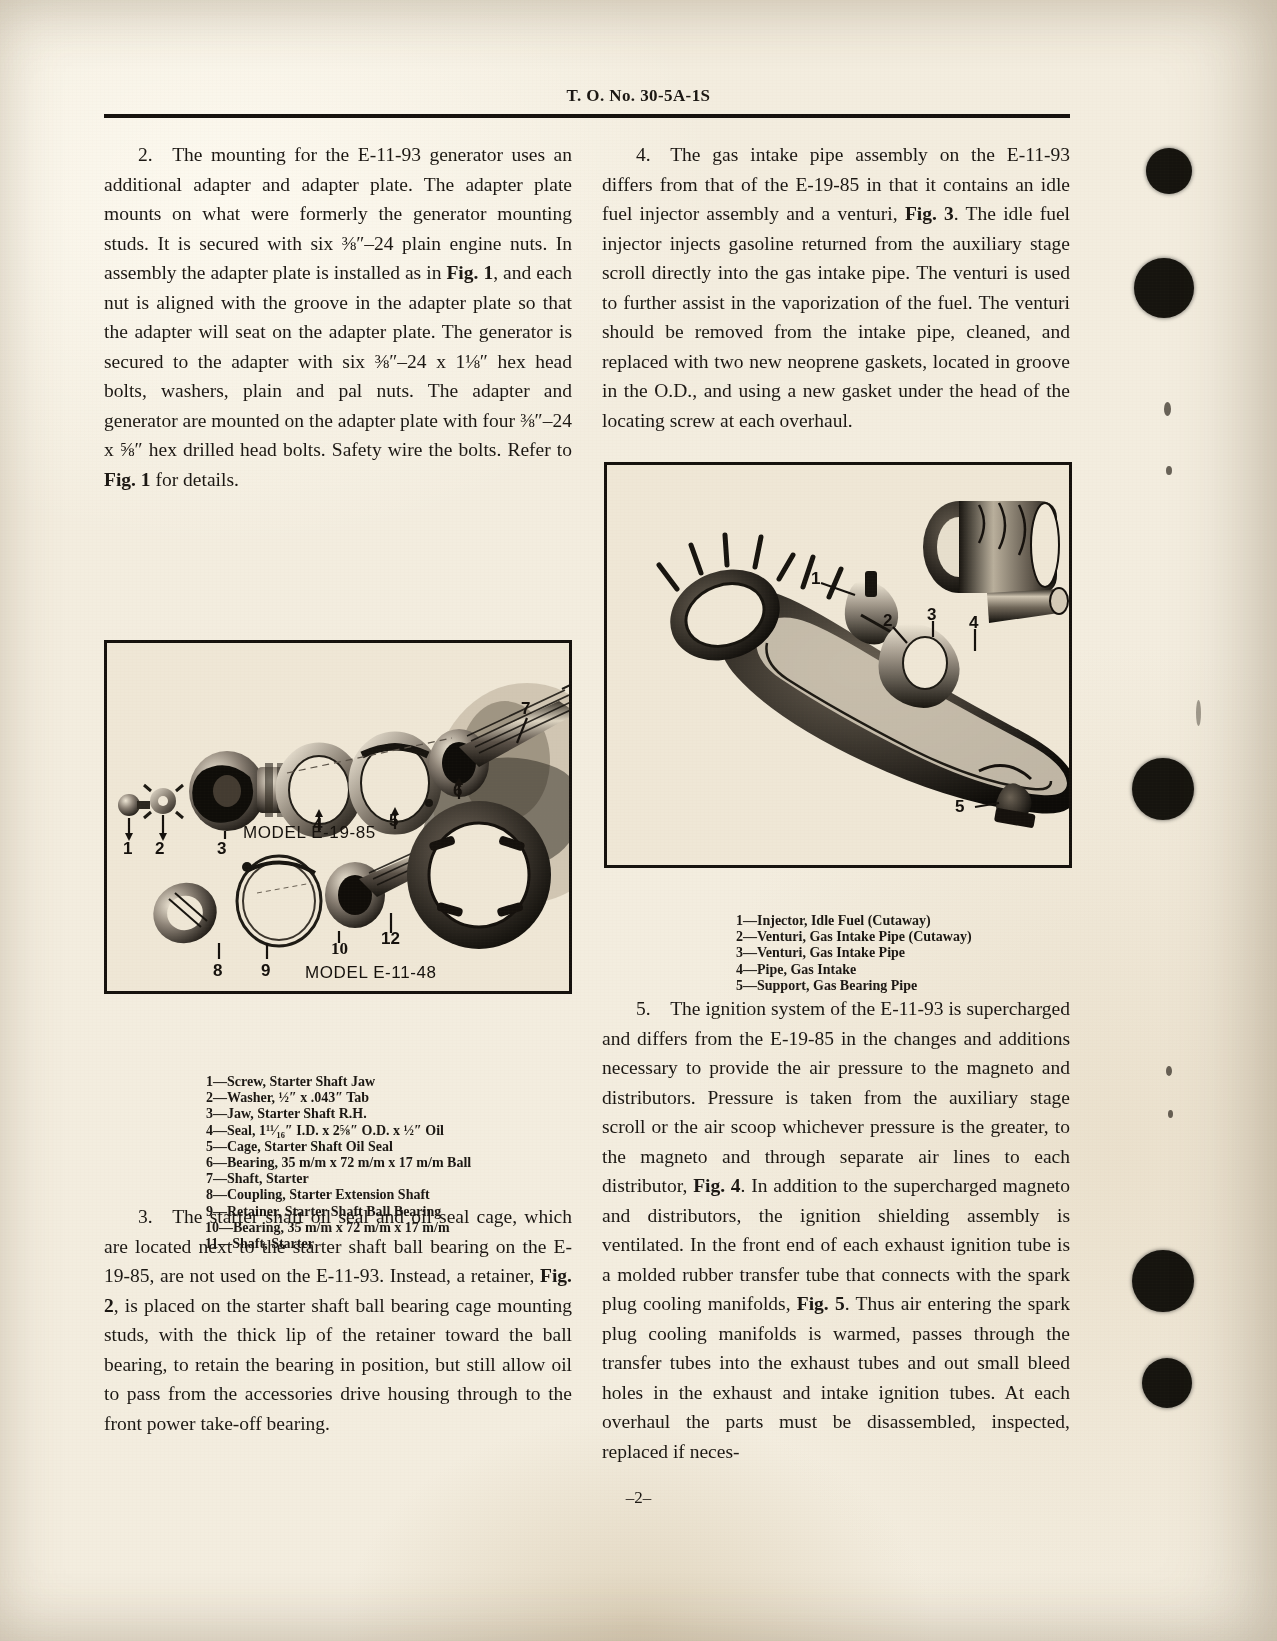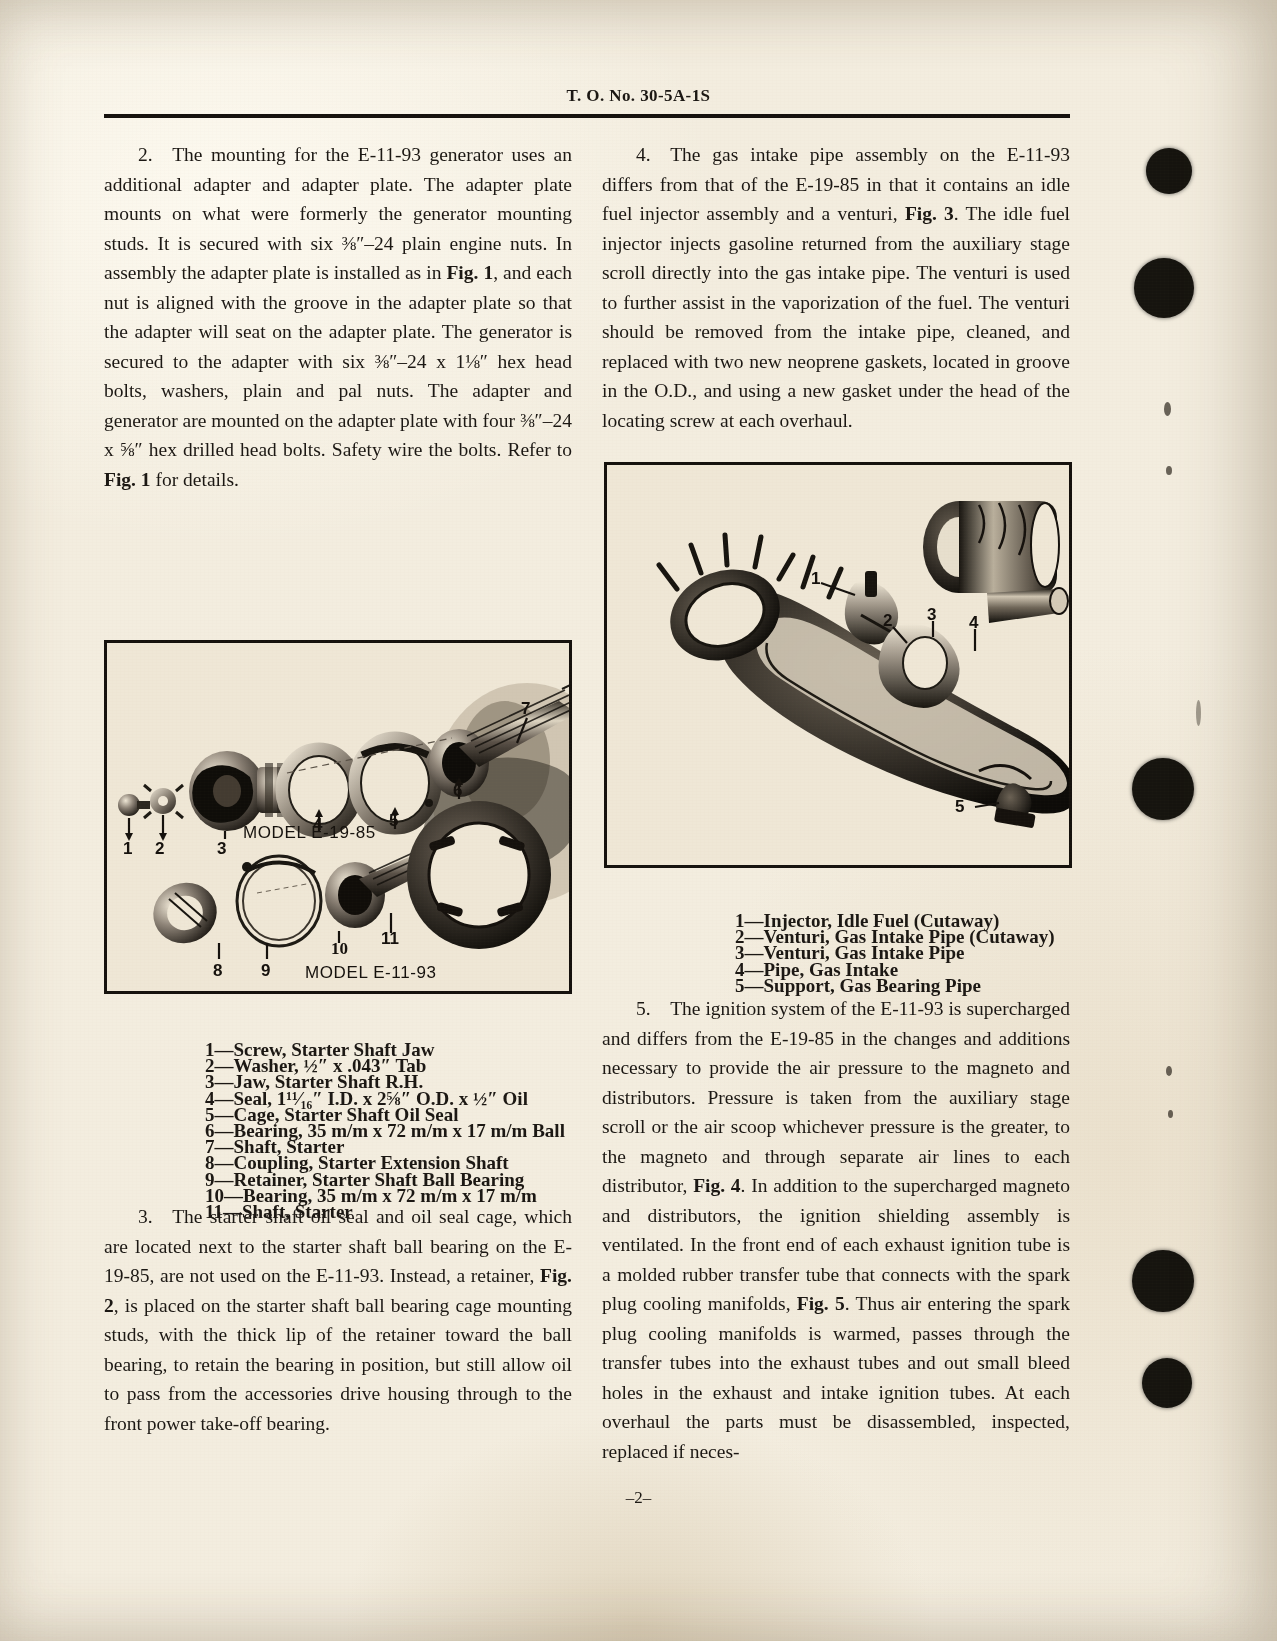--- a/index.html
+++ b/index.html
@@ -92,26 +92,26 @@
     font-size: 17.5px;
     line-height: 22px;
     text-align: center;
   }
   #fig2-caption { left: 100px; top: 1010px; width: 472px; }
   #fig3-caption { left: 604px; top: 866px; width: 462px; }
 
   .parts-list {
     position: absolute;
     font-family: "Liberation Serif", "DejaVu Serif", serif;
-    font-size: 19px;
+    font-size: 14px;
     line-height: 16.2px;
     font-weight: bold;
     white-space: nowrap;
   }
-  #fig2-parts { left: 205px; top: 1042px; }
+  #fig2-parts { left: 205px; top: 1074px; }
   #fig3-parts { left: 735px; top: 913px; }
   .parts-list .row { display: block; }
   .parts-list .num { display: inline-block; min-width: 22px; text-align: right; }
 
   .page-number {
     position: absolute;
     left: 0;
     top: 1488px;
     width: 1277px;
     text-align: center;
@@ -312,24 +312,24 @@
     <div class="callout" style="left:16px;  top:196px;">1</div>
     <div class="callout" style="left:48px;  top:196px;">2</div>
     <div class="callout" style="left:110px; top:196px;">3</div>
     <div class="callout" style="left:206px; top:172px;">4</div>
     <div class="callout" style="left:282px; top:168px;">5</div>
     <div class="callout" style="left:346px; top:138px;">6</div>
     <div class="callout" style="left:414px; top:56px;">7</div>
     <div class="callout" style="left:106px; top:318px;">8</div>
     <div class="callout" style="left:154px; top:318px;">9</div>
     <div class="callout" style="left:224px; top:296px;font-family:Liberation Serif, serif;">10</div>
-    <div class="callout" style="left:274px; top:286px;">11</div>
+    <div class="callout" style="left:274px; top:286px;">12</div>
 
     <div class="modellabel" style="left:136px; top:180px;">MODEL E-19-85</div>
-    <div class="modellabel" style="left:198px; top:320px;">MODEL E-11-93</div>
+    <div class="modellabel" style="left:198px; top:320px;">MODEL E-11-48</div>
   </div>
 
   <div class="parts-list" id="fig2-parts">
     <span class="row"><span class="num">1—</span><span>Screw, Starter Shaft Jaw</span></span>
     <span class="row"><span class="num">2—</span><span>Washer, ½″ x .043″ Tab</span></span>
     <span class="row"><span class="num">3—</span><span>Jaw, Starter Shaft R.H.</span></span>
     <span class="row"><span class="num">4—</span><span>Seal, 1¹¹⁄₁₆″ I.D. x 2⅝″ O.D. x ½″ Oil</span></span>
     <span class="row"><span class="num">5—</span><span>Cage, Starter Shaft Oil Seal</span></span>
     <span class="row"><span class="num">6—</span><span>Bearing, 35 m/m x 72 m/m x 17 m/m Ball</span></span>
     <span class="row"><span class="num">7—</span><span>Shaft, Starter</span></span>

